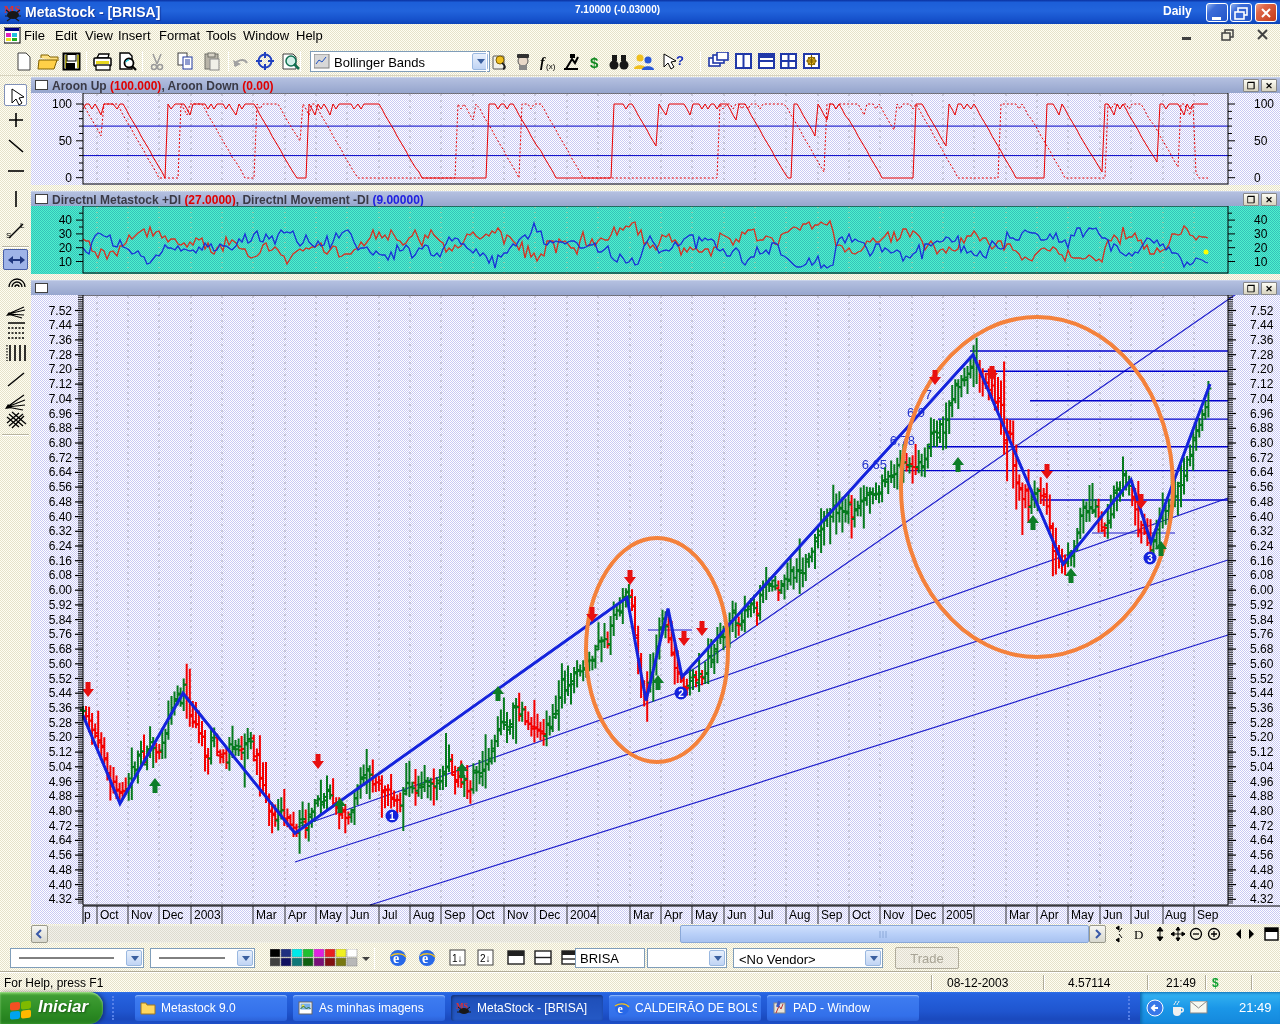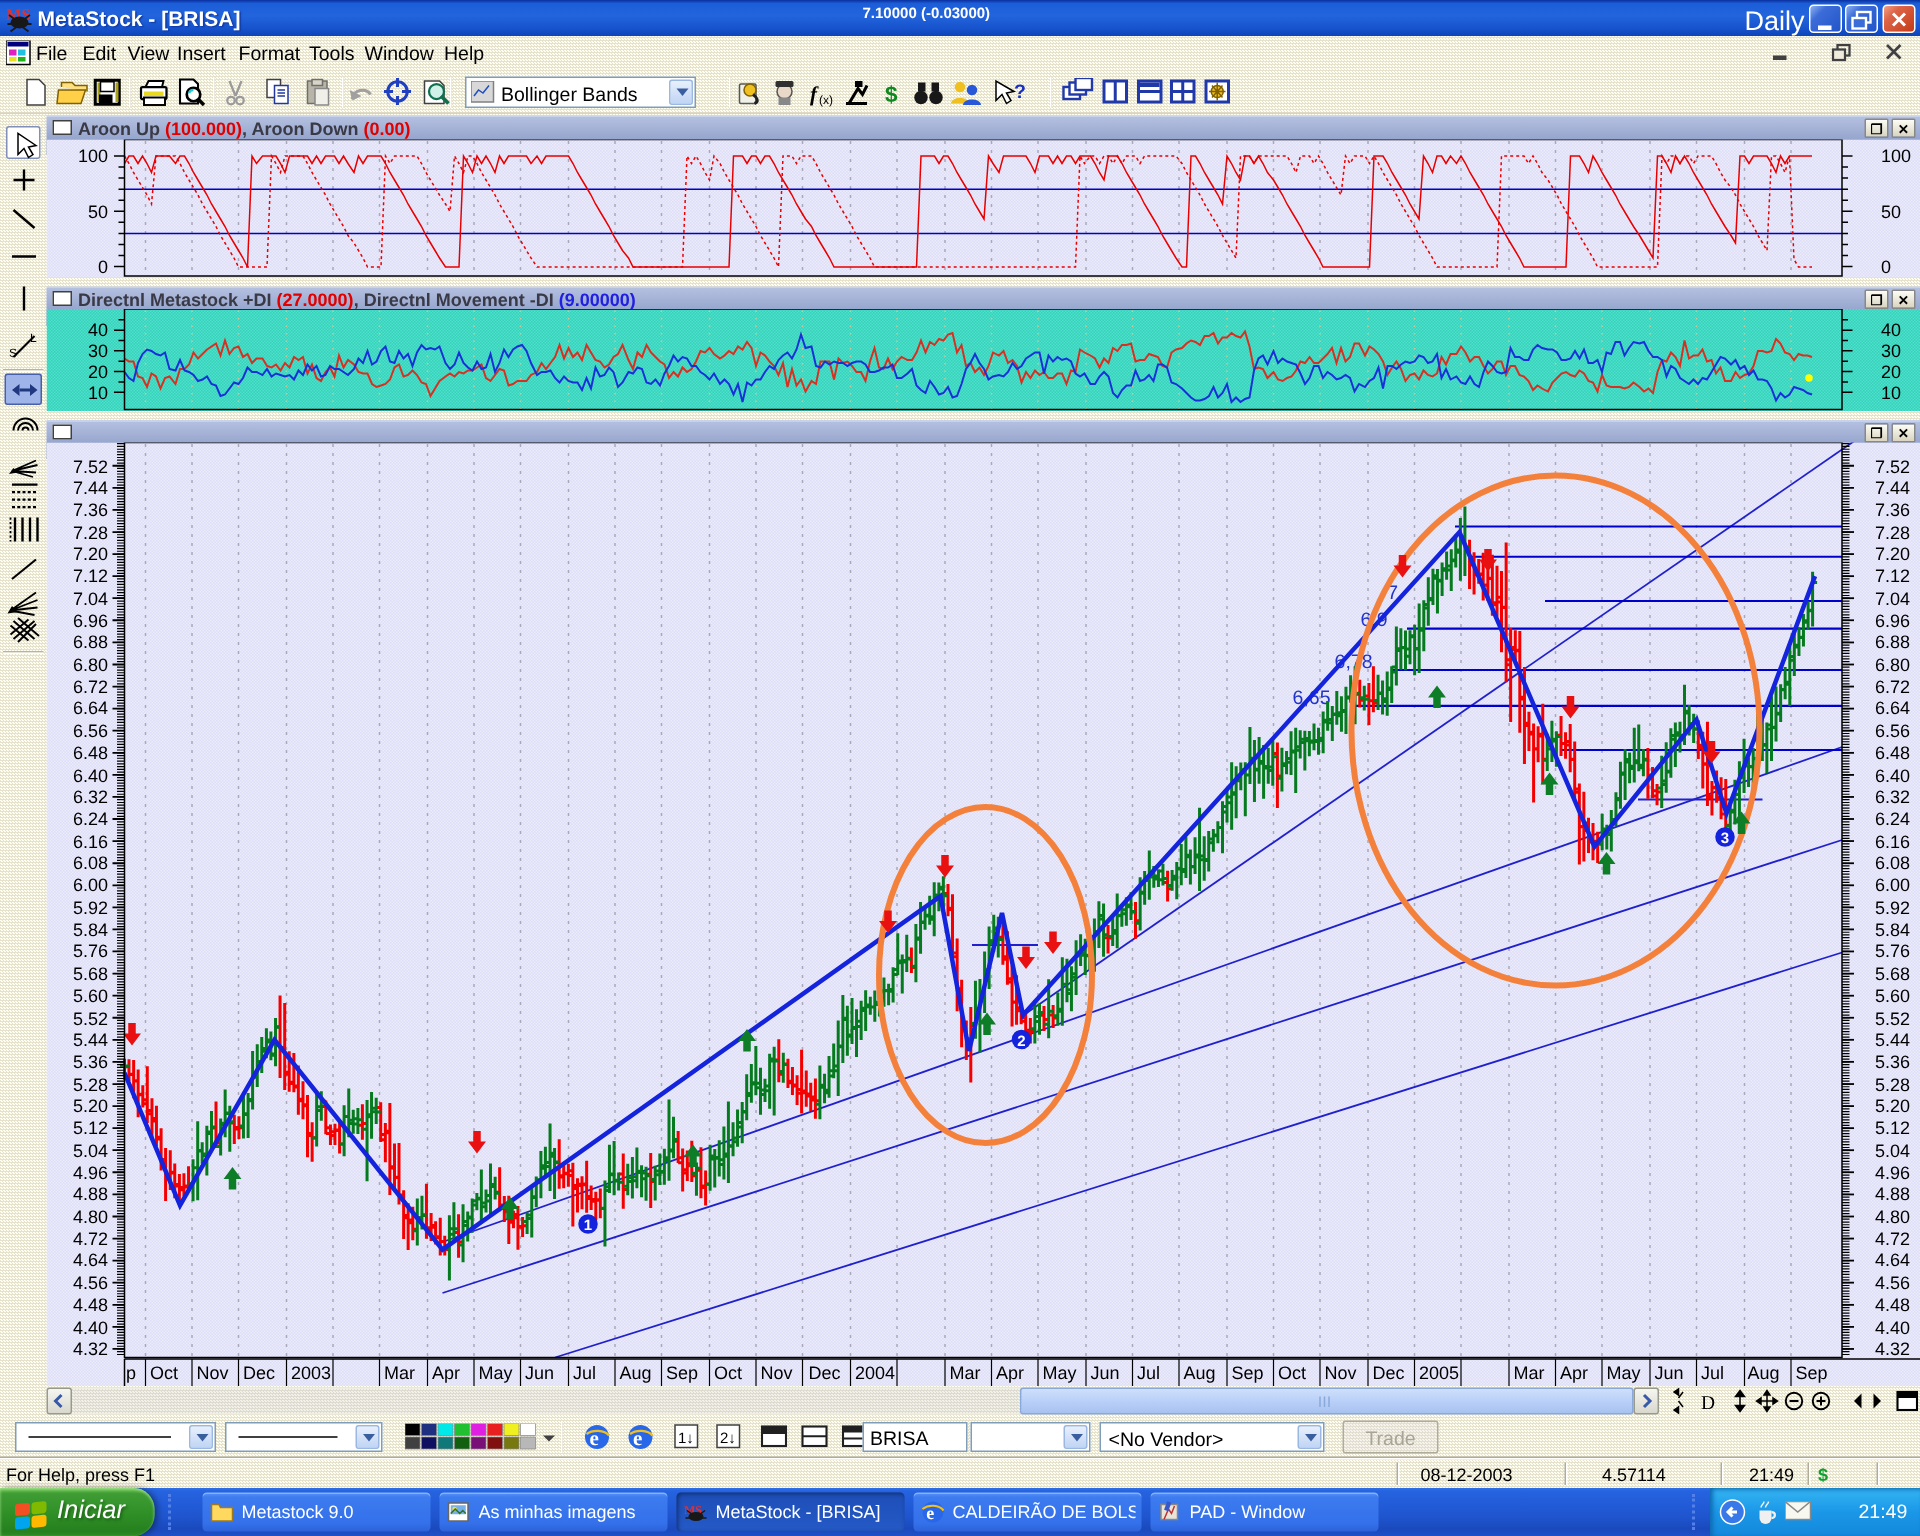--- a/index.html
+++ b/index.html
@@ -3,39 +3,39 @@
 <style>
 *{margin:0;padding:0;box-sizing:border-box}
 html,body{width:1280px;height:1024px;overflow:hidden}
 body{position:relative;font-family:"Liberation Sans",sans-serif;
  background:repeating-conic-gradient(#fffef2 0% 25%,#e5e1ca 0% 50%) 0 0/2px 2px}
 .abs{position:absolute}
 #titlebar{left:0;top:0;width:1280px;height:24px;
  background:linear-gradient(180deg,#0a30a0 0,#1c5ed8 10%,#2264dc 45%,#1652cc 80%,#0d44b8 100%)}
 #titlebar .txt{position:absolute;left:25px;top:4px;color:#fff;font-weight:bold;font-size:14px;text-shadow:1px 1px 1px #1038a0}
 #titlebar .mid{position:absolute;left:575px;top:4px;color:#fff;font-weight:bold;font-size:10px}
-#titlebar .daily{position:absolute;left:1163px;top:4px;color:#fff;font-weight:normal;font-size:18px}
+#titlebar .daily{position:absolute;left:1163px;top:4px;color:#fff;font-weight:bold;font-size:12px}
 .wbtn{position:absolute;top:3px;width:22px;height:19px;border-radius:3px;border:1px solid #fff;}
 .wbtn svg{position:absolute;left:0;top:0}
 #menubar{left:0;top:24px;width:1280px;height:23px;font-size:13px;color:#000}
 #menubar .mi{position:absolute;top:4px}
 #toolbar{left:0;top:47px;width:1280px;height:29px;border-bottom:1px solid #d8d4c0}
 .tsep{position:absolute;top:4px;width:1px;height:21px;background:#b8b4a0;border-right:1px solid #fff}
 .combo{position:absolute;background:#fff;border:1px solid #7f9db9}
 .cbtn{position:absolute;right:1px;top:1px;width:16px;bottom:1px;background:linear-gradient(180deg,#e8f0fc,#c0d4f4);border:1px solid #9ab8e0;border-radius:2px}
 .cbtn:after{content:"";position:absolute;left:4px;top:5px;border:4px solid transparent;border-top:5px solid #3a5f9f}
 #lstrip{left:0;top:76px;width:31px;height:868px}
 #statusbar{left:0;top:972px;width:1280px;height:20px;border-top:1px solid #fff;box-shadow:0 -1px 0 #b0ac98;font-size:12px;color:#000}
 #statusbar .fld{position:absolute;top:3px;font-size:12px}
 .ssep{position:absolute;top:2px;width:2px;height:15px;border-left:1px solid #b0ac98;border-right:1px solid #fff}
 #taskbar{left:0;top:992px;width:1280px;height:32px;background:linear-gradient(180deg,#2f71e8 0,#2663e0 6%,#1f55cf 60%,#1a49bd 85%,#1e50c8 100%)}
 #startbtn{position:absolute;left:0;top:0;width:103px;height:32px;border-radius:0 14px 14px 0;
  background:linear-gradient(180deg,#6cc24f 0,#3f9c34 12%,#2f8f26 55%,#25801e 90%,#2d8a24 100%);
  box-shadow:inset 0 1px 2px #9fe08c, 2px 0 4px rgba(0,0,0,.4)}
-#startbtn .t{position:absolute;left:38px;top:5px;color:#fff;font-size:17px;font-weight:normal;font-style:italic;text-shadow:1px 1px 2px #1c5c16}
+#startbtn .t{position:absolute;left:38px;top:5px;color:#fff;font-size:17px;font-weight:bold;font-style:italic;text-shadow:1px 1px 2px #1c5c16}
 .tbtn{position:absolute;top:3px;width:152px;height:26px;border-radius:3px;color:#fff;font-size:12px;
  background:linear-gradient(180deg,#5b93f5 0,#3d7bf0 12%,#3370ea 80%,#2c62d8 100%);box-shadow:inset 0 1px 0 #86b2f8}
 .tbtn .lab{position:absolute;left:26px;top:6px;white-space:nowrap;overflow:hidden;max-width:122px}
 .tbtn.active{background:linear-gradient(180deg,#1e4eb8 0,#2458c4 90%);box-shadow:inset 1px 1px 3px #123070}
 #tray{position:absolute;left:1140px;top:0;width:140px;height:32px;
  background:linear-gradient(180deg,#35b5f2 0,#1b97e8 50%,#1488dc 100%);box-shadow:inset 2px 1px 3px #0f6cb4}
 #tray .clk{position:absolute;left:99px;top:8px;color:#fff;font-size:13px}
 .ptitle{position:absolute;left:31px;width:1249px;height:26px;overflow:hidden;
  background:linear-gradient(180deg,#b4c0e0 0,#99a8cf 55%,#8c9cc6 100%);border-top:1px solid #c8d2ea;border-bottom:1px solid #6a7aa8;
  font-size:12px;font-weight:bold;white-space:nowrap}
@@ -156,21 +156,21 @@
       <path d="M248 0v6M248 12v6M239 9h6M251 9h6" stroke="#2040c0" stroke-width="2"></path>
 
   <path d="M266 2h10l3 3v12h-13z" fill="#fff" stroke="#404040"></path>
       <circle cx="274" cy="9" r="5" fill="#d0f0e8" stroke="#107050" stroke-width="1.5"></circle>
       <path d="M277 12l5 5" stroke="#107050" stroke-width="2.5"></path>
  </svg>
  <div class="tsep" style="left:86px"></div>
     <div class="tsep" style="left:142px"></div>
     <div class="tsep" style="left:228px"></div>
     <div class="tsep" style="left:300px"></div>
- <div class="combo" style="left:310px;top:4px;width:154px;height:21px">
+ <div class="combo" style="left:310px;top:4px;width:180px;height:21px">
    <svg class="abs" style="left:3px;top:2px" width="16" height="15">
         <rect width="15" height="14" fill="#d8d8d8" stroke="#808080"></rect>
         <polyline points="2,10 5,6 8,8 12,3" fill="none" stroke="#2050c0"></polyline>
       </svg>
    <span class="abs" style="left:23px;top:3px;font-size:13px">Bollinger Bands</span>
    <div class="cbtn"></div>
  </div>
  <div class="tsep" style="left:486px"></div>
  <svg class="abs" style="left:492px;top:5px" width="200" height="20">
 

